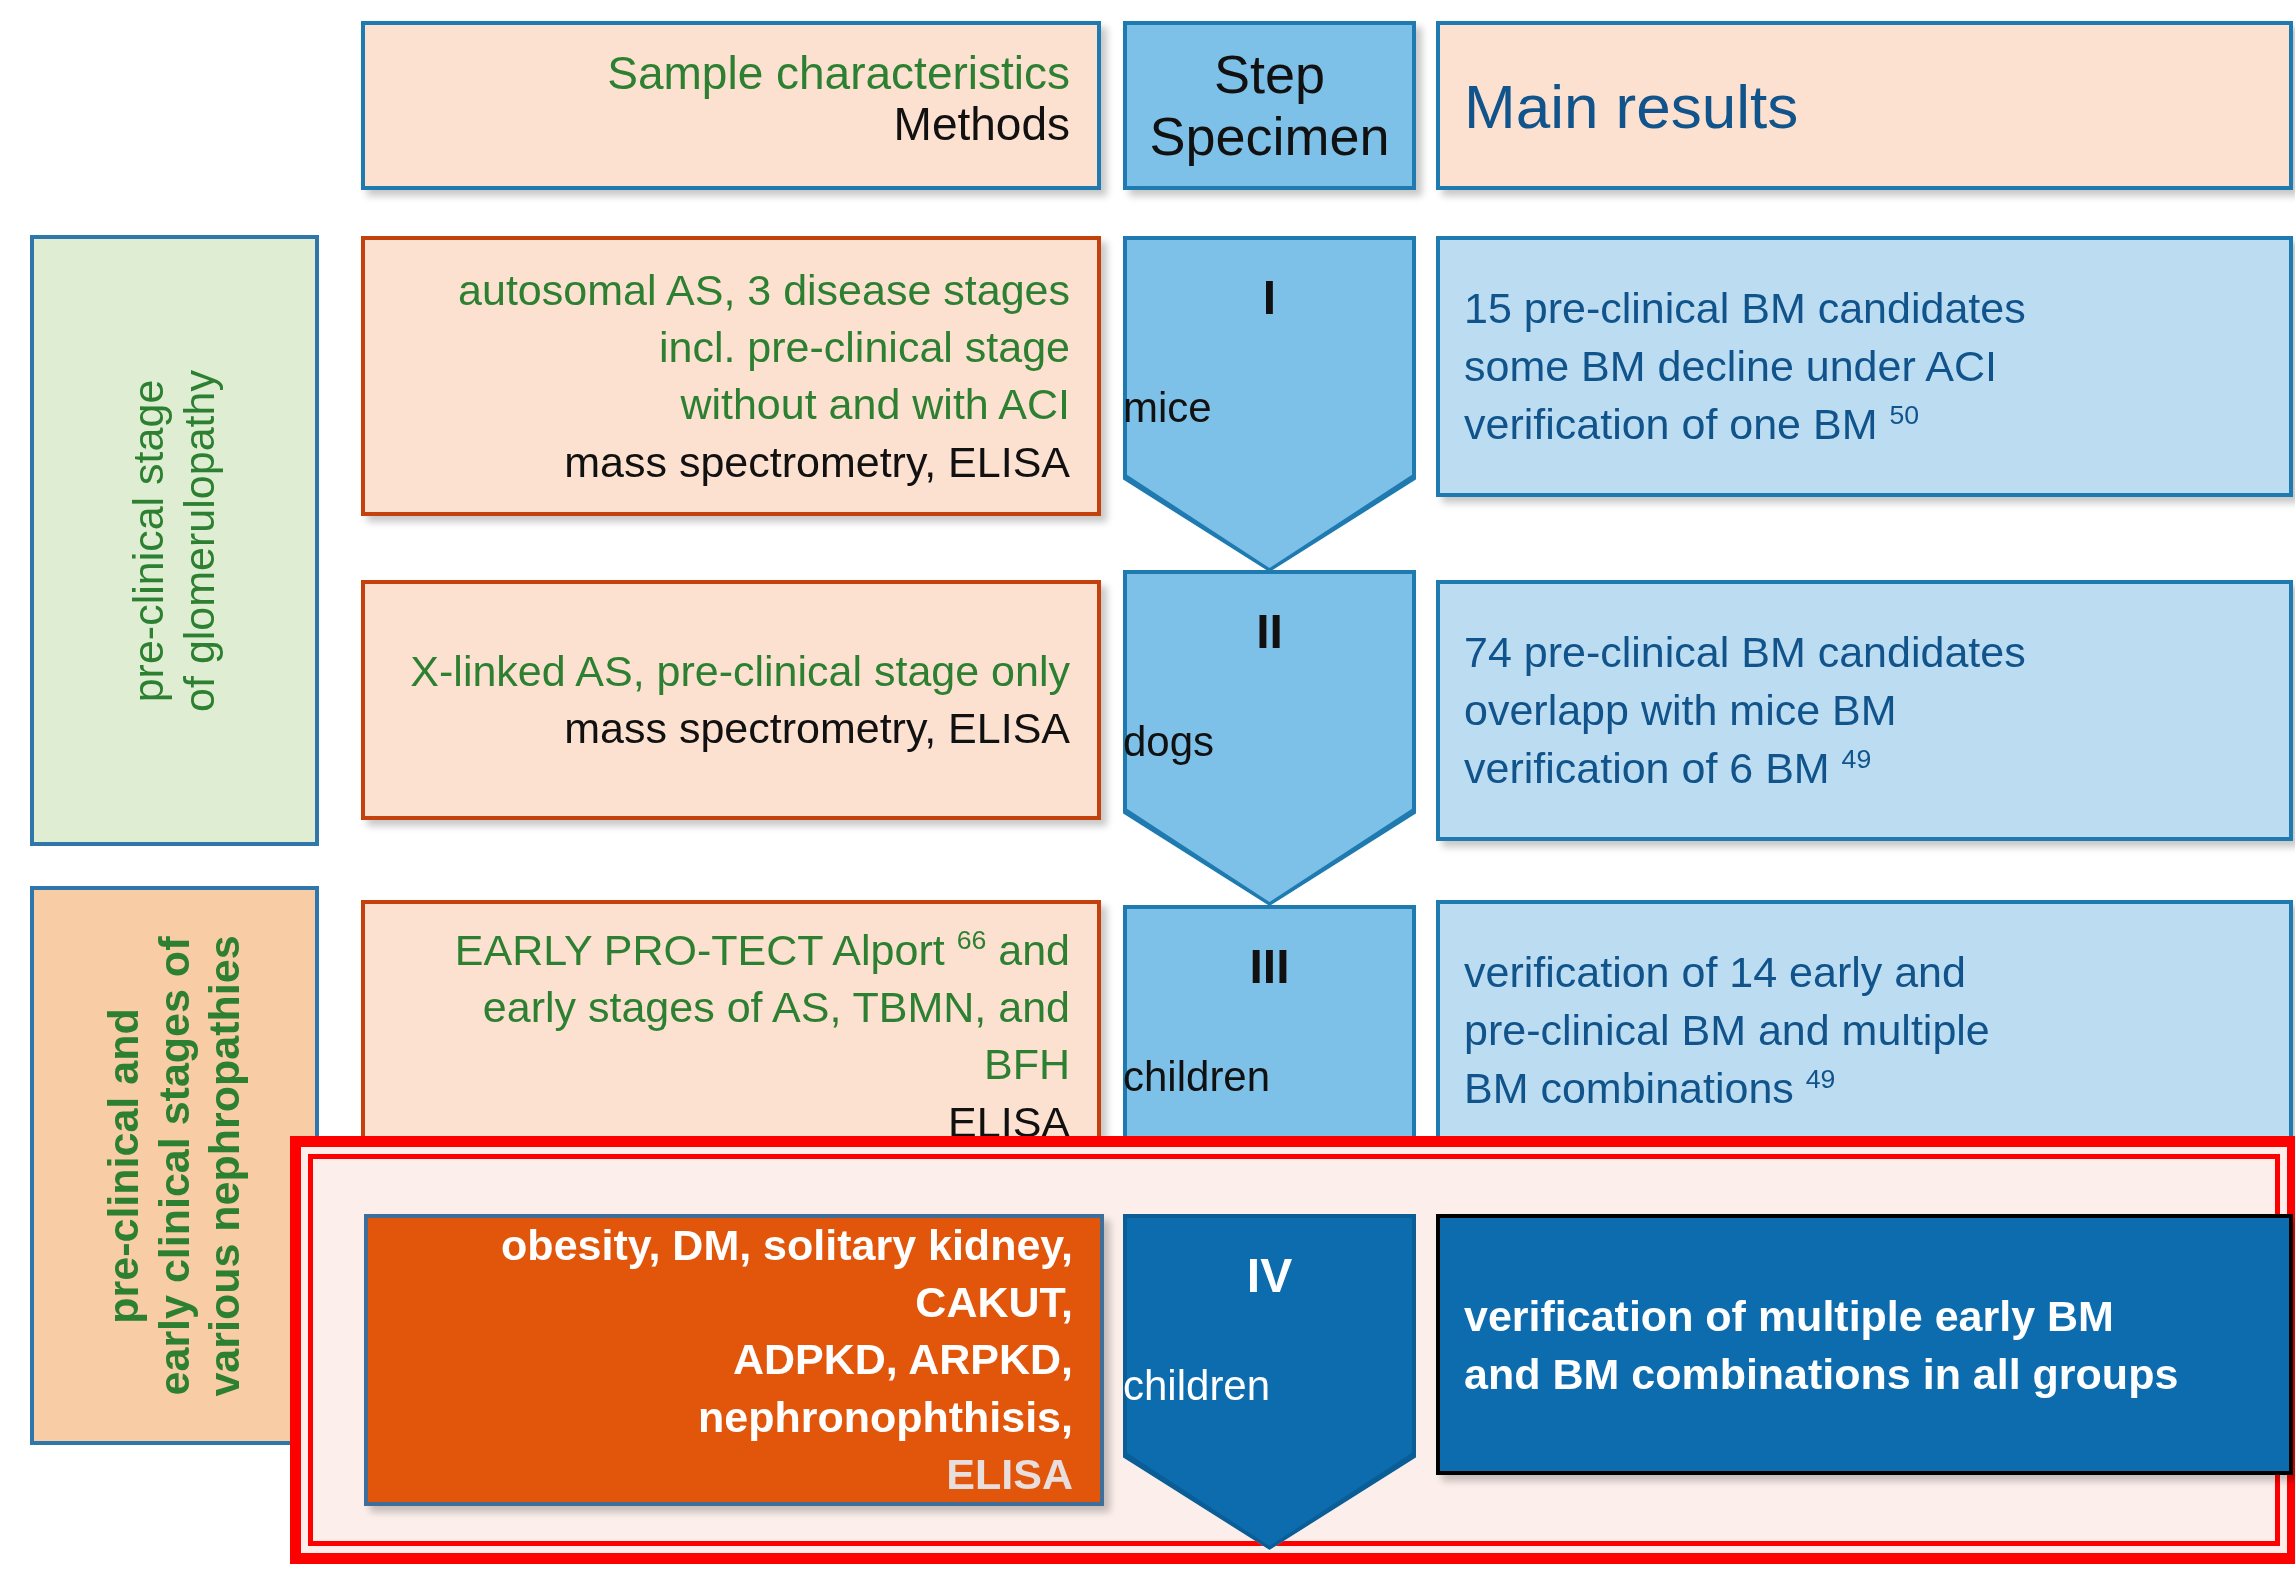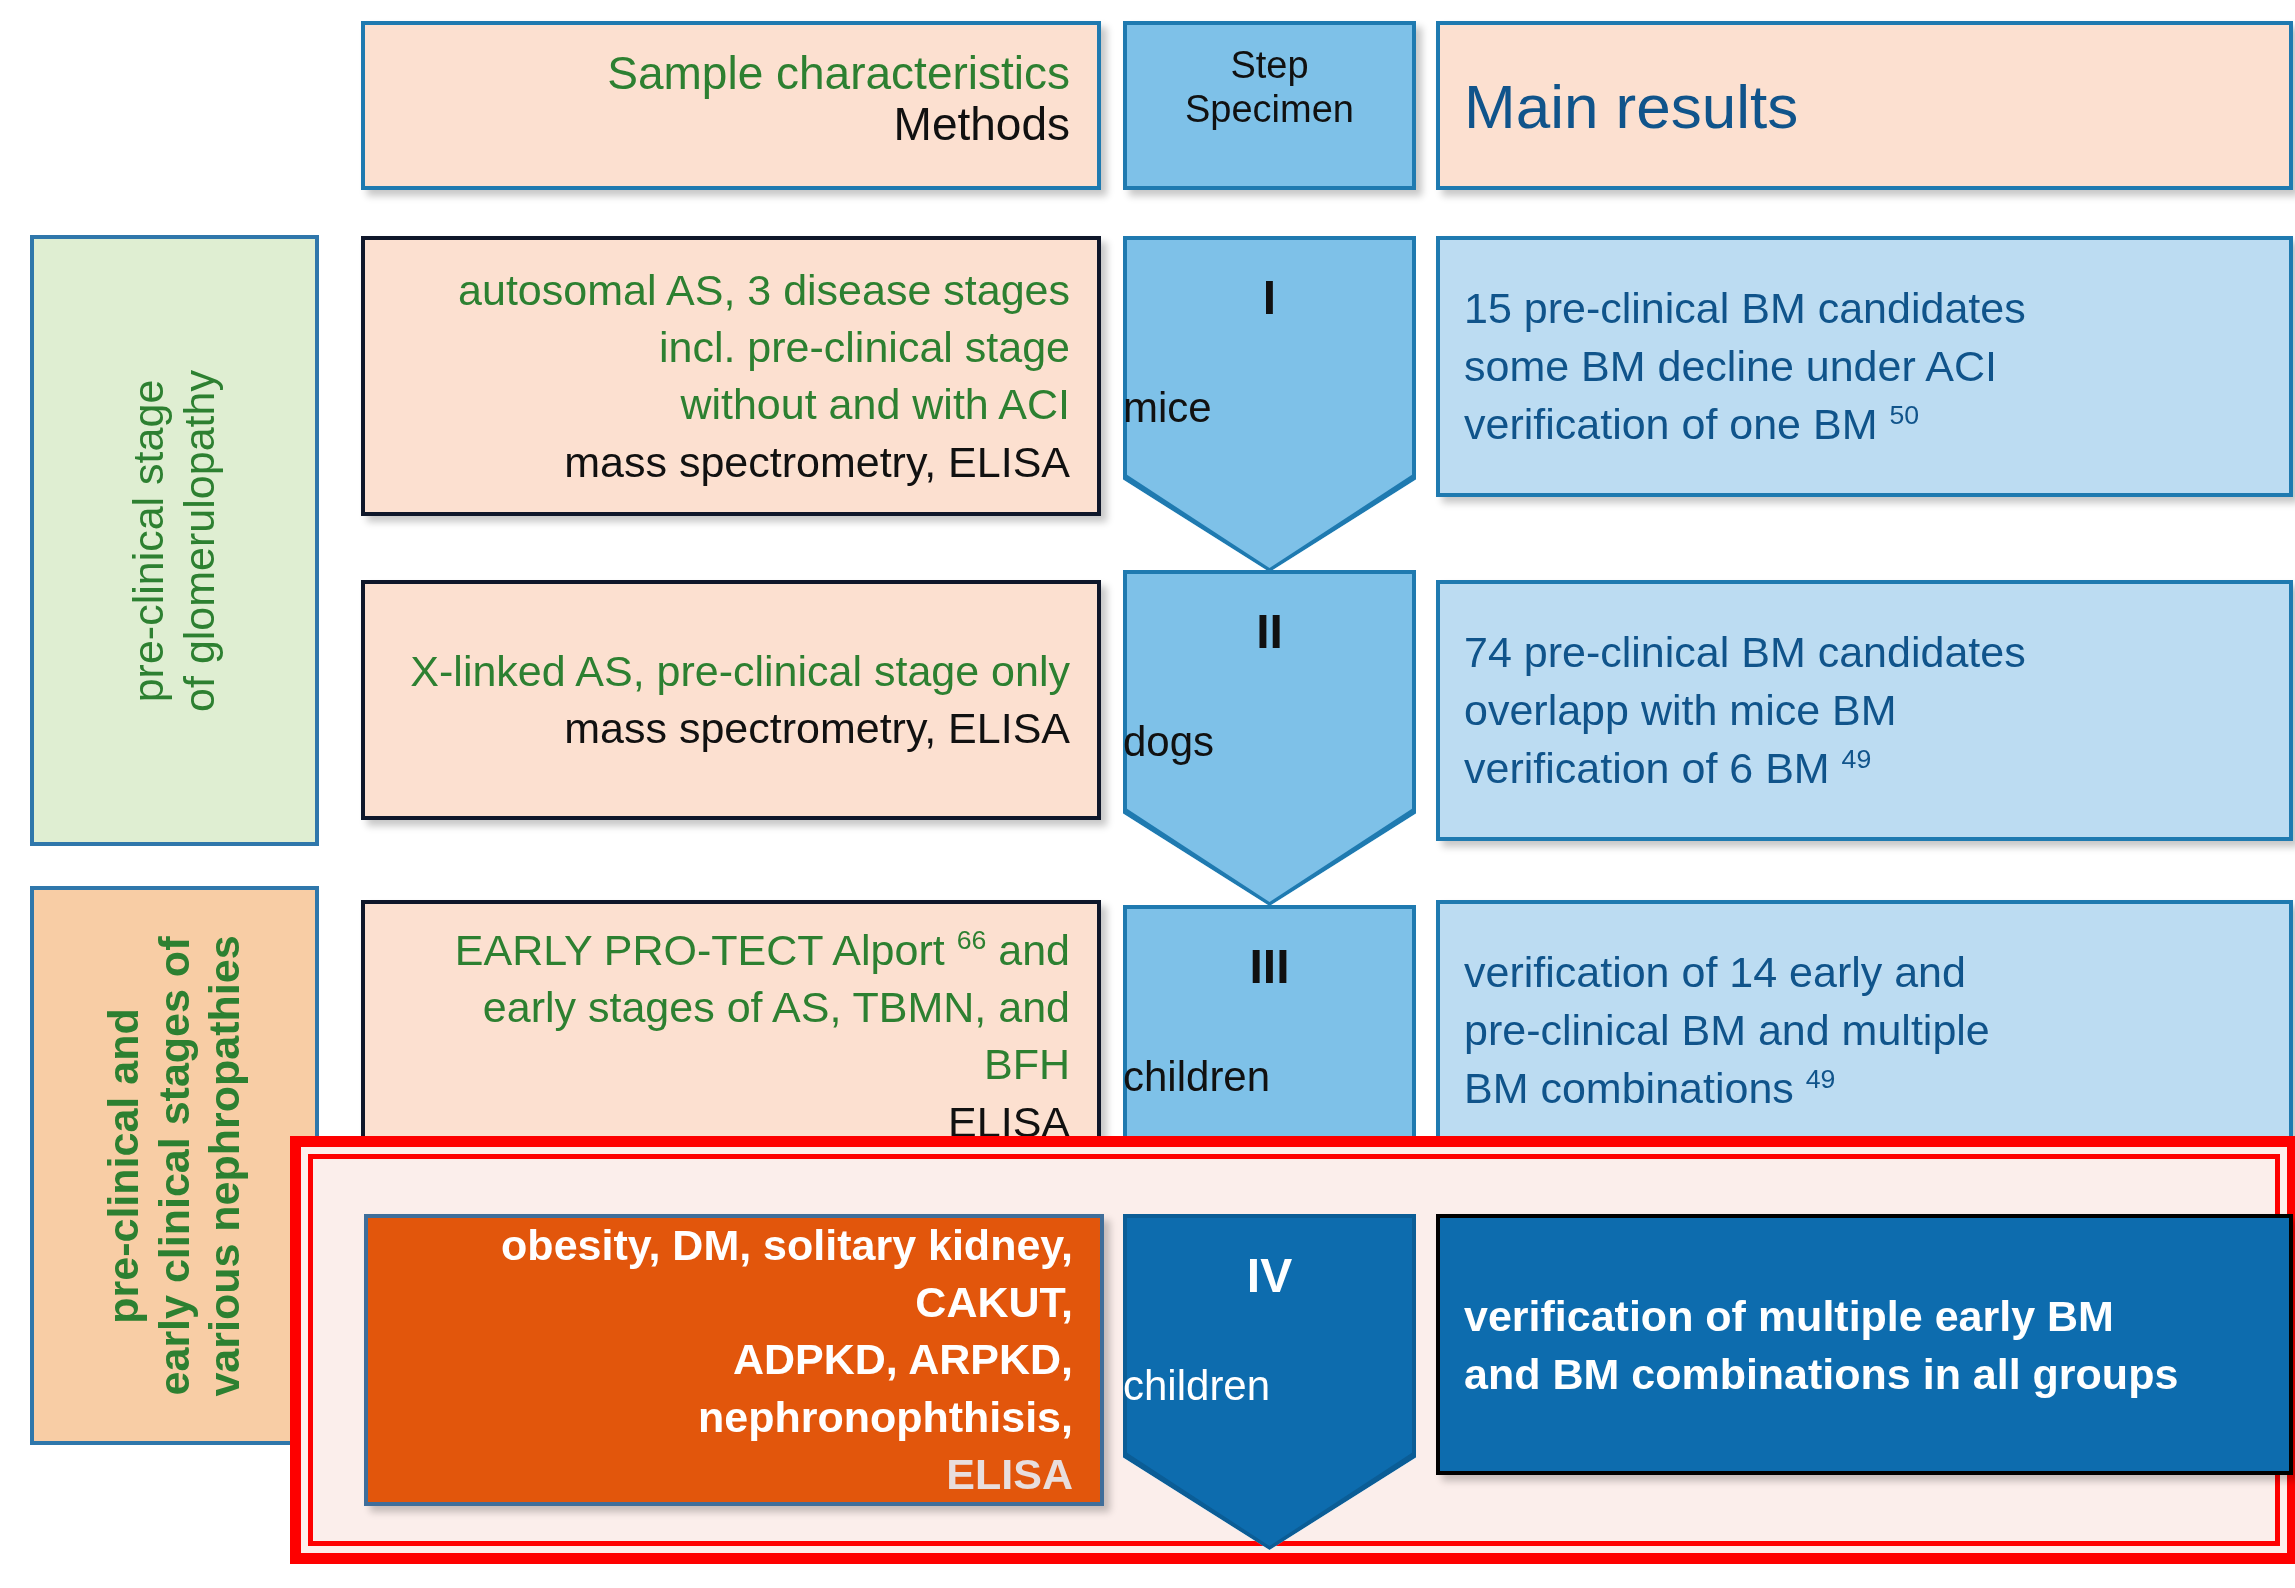--- a/index.html
+++ b/index.html
@@ -8,40 +8,40 @@
 
   .stage{position:absolute;left:0;top:7px;width:2295px;height:1484px;margin-left:12px;}
 
   
   .box{position:absolute;box-sizing:border-box;border:4px solid #1f7ab0;
        box-shadow:5.6px 5.6px 7.2px rgba(0,0,0,0.22);}
 
   .hdr-peach{background:#fce0d0;}
   .hdr-blue{background:#7ec1e8;border-color:#1f7ab0;}
 
-  .char-box{background:#fce0d0;border:4px solid #0f172a;}
+  .char-box{background:#fce0d0;border:4px solid #c2410c;}
   .res-box{background:#bcdcf2;border:4px solid #1f7ab0;}
 
   .left-green{background:#dfeed2;border:4px solid #2f77ab;}
   .left-peach{background:#f8cda5;border:4px solid #2f77ab;}
 
   
   .txt-green{color:#2d8031;}
   .txt-black{color:#111;}
   .txt-blue{color:#10548b;}
   .txt-white{color:#ffffff;}
   .txt-dim{color:#e8dedd;}
 
   
   .hdr-text{position:absolute;right:27px;text-align:right;line-height:1.12;}
   .hdr-line1{font-size:46px;}
   .hdr-line2{font-size:46px;}
 
   .hdr-step{position:absolute;left:0;right:0;text-align:center;line-height:1.14;
-            font-size:38px;color:#111;}
+            font-size:54px;color:#111;}
 
   .hdr-main{position:absolute;left:24px;top:50%;transform:translateY(-50%);
             font-size:62px;}
 
   
   .cb-inner{position:absolute;left:21px;right:27px;top:50%;transform:translateY(-50%);
             text-align:right;line-height:1.33;font-size:43px;}
 
   
   .rb-inner{position:absolute;left:24px;right:19px;top:50%;transform:translateY(-50%);

